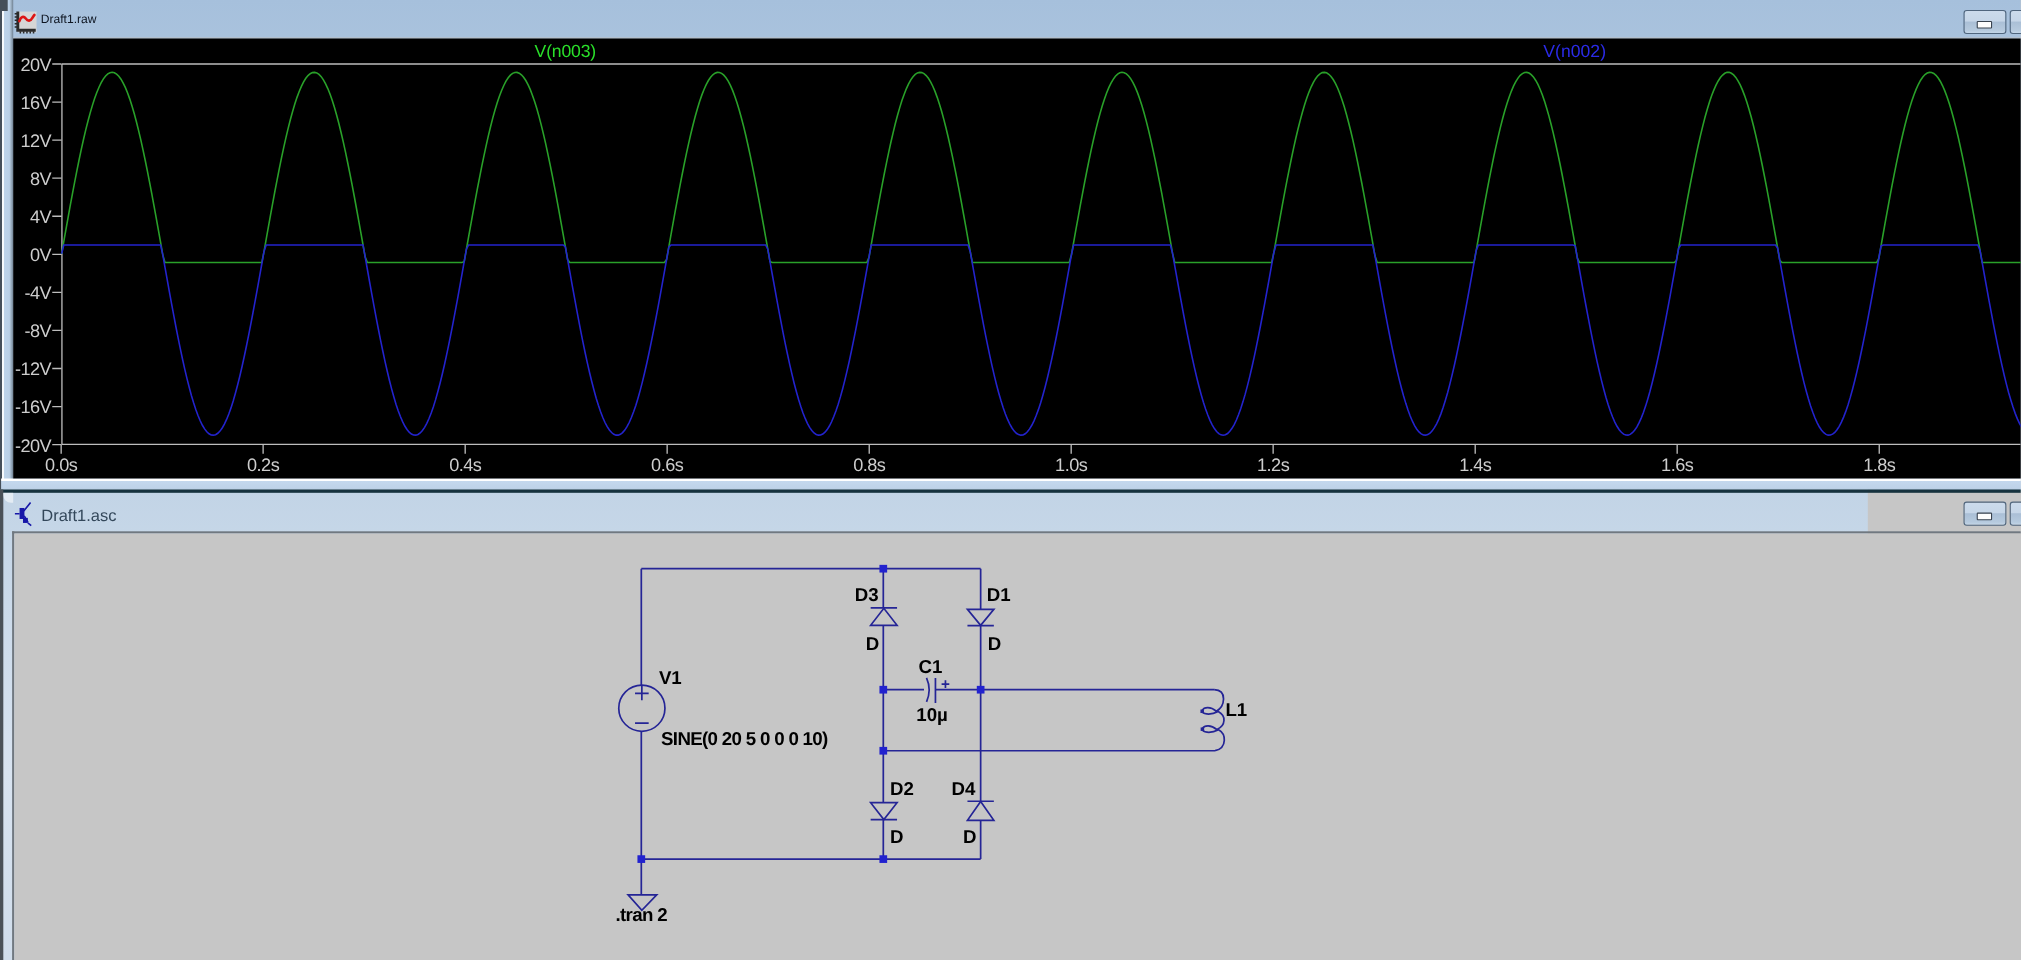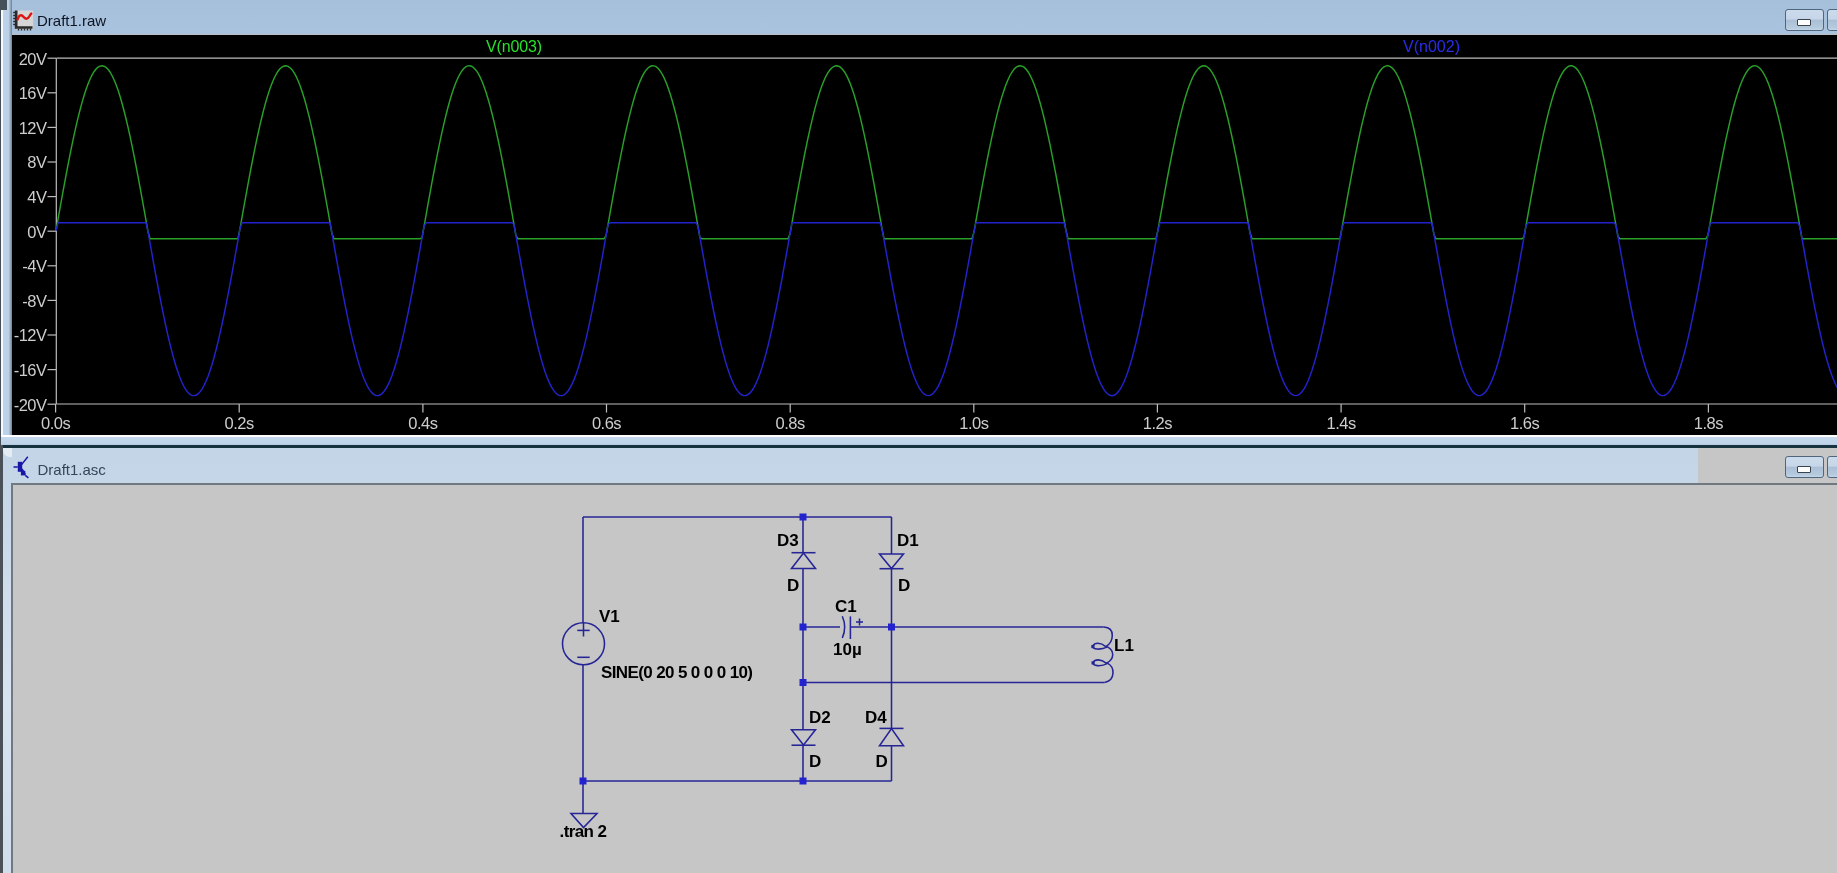--- a/index.html
+++ b/index.html
@@ -16,21 +16,21 @@
 
   <div class="abs" style="left:1px;top:435px;width:1836px;height:11px;background:linear-gradient(180deg,#ffffff 0,#ffffff 2px,#c4d8ee 2px,#bed2e8 9px,#a3bad0 11px)"></div>
 
   <svg class="abs" style="left:13px;top:10px" width="22" height="21" viewBox="0 0 22 21">
     <rect x="3.2" y="0.5" width="17" height="19" fill="#d6d6d6"></rect>
     <path d="M3.2 0.5 V17.5 M1.8 17.5 H19.5" stroke="#2a2a2a" stroke-width="2.6" fill="none"></path>
     <path d="M0.2 2.5 H2.5 M0.2 5.5 H2.5 M0.2 8.5 H2.5 M0.2 11.5 H2.5 M0.2 14.5 H2.5" stroke="#2a2a2a" stroke-width="1.4"></path>
     <path d="M5.5 18.5 V20.5 M8.5 18.5 V20.5 M11.5 18.5 V20.5 M14.5 18.5 V20.5 M17.5 18.5 V20.5" stroke="#2a2a2a" stroke-width="1.4"></path>
     <path d="M4.6 9.3 C6 4.6 8.6 4.4 10.4 6.8 C12.3 9.4 14.6 9.6 16.6 6 C17.3 4.8 17.8 4.2 18.3 3.6" stroke="#dd1414" stroke-width="2.4" fill="none" stroke-linecap="round"></path>
   </svg>
-  <div class="abs" style="left:37px;top:12px;font-size:15px;color:#0d1420">Draft1.raw</div>
+  <div class="abs" style="left:37px;top:12px;font-size:11px;color:#0d1420">Draft1.raw</div>
   <div class="btn" style="left:1785px">
       <div class="bar"></div>
     </div>
   <div class="btn" style="left:1827px"></div>
 
   <div class="abs" style="left:12px;top:33.5px;width:1825px;height:1.5px;background:#b9bec3"></div>
 
   <div class="abs" style="left:12px;top:35px;width:1825px;height:400px;background:#000"></div>
   <svg class="abs" style="left:12px;top:35px" width="1825" height="400" viewBox="12 35 1825 400">
     <g stroke="#bdbdbd" stroke-width="1.2">

